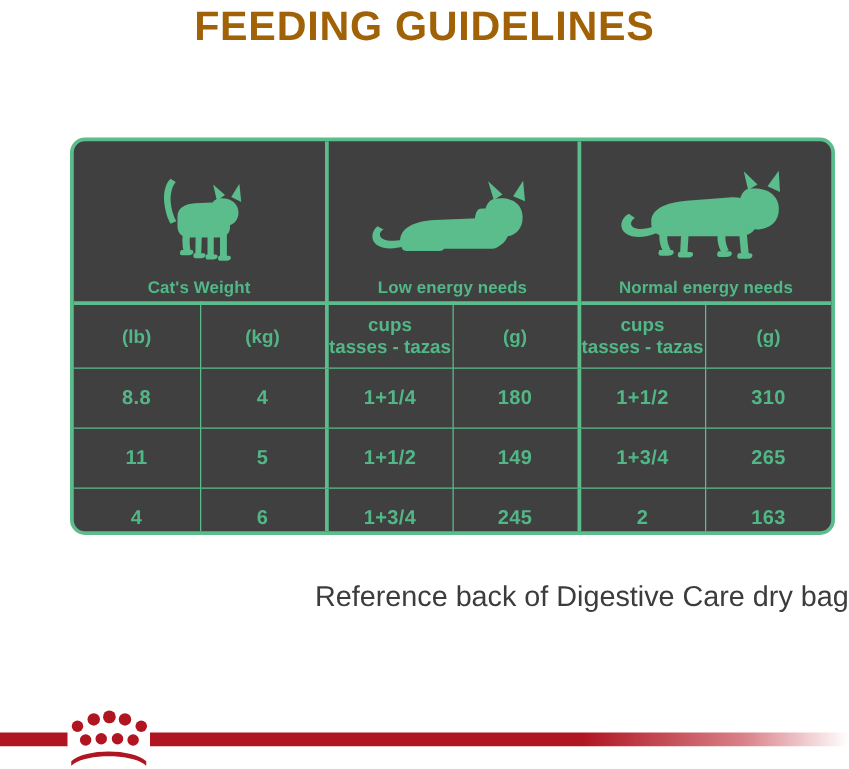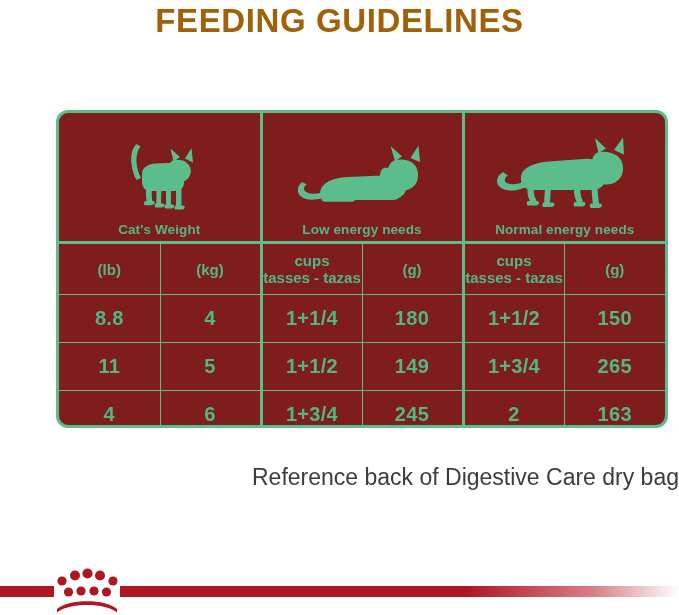--- a/index.html
+++ b/index.html
@@ -34,21 +34,21 @@
   
   .table-wrap {
     position: absolute;
     left: 56px;
     top: 110px;
     width: 612px;
     height: 318px;
     border: 3px solid #5bbc8c;
     border-radius: 12px;
     box-sizing: border-box;
-    background: #7f1d1d;
+    background: #404040;
     overflow: hidden;
   }
   table.fg {
     width: 100%;
     height: 100%;
     border-collapse: collapse;
     table-layout: fixed;
   }
   table.fg td {
     border: 1.5px solid #5bbc8c;
@@ -96,21 +96,21 @@
     font-size: 15px;
     font-weight: bold;
     line-height: 17px;
   }
   .unit-two-line { display: block; }
   .unit-two-line span { display: block; }
 
   
   tr.data-row td {
     height: 47px;
-    font-size: 20px;
+    font-size: 16px;
     font-weight: bold;
     letter-spacing: 0.3px;
   }
 
   
   .footer-note {
     position: absolute;
     top: 462px;
     left: 0;
     width: 679px;
@@ -275,21 +275,21 @@
         </td>
         <td>(g)</td>
       </tr>
 
       <tr class="data-row">
         <td>8.8</td>
         <td class="grp-right">4</td>
         <td>1+1/4</td>
         <td class="grp-right">180</td>
         <td>1+1/2</td>
-        <td>150</td>
+        <td>310</td>
       </tr>
 
       <tr class="data-row">
         <td>11</td>
         <td class="grp-right">5</td>
         <td>1+1/2</td>
         <td class="grp-right">149</td>
         <td>1+3/4</td>
         <td>265</td>
       </tr>

